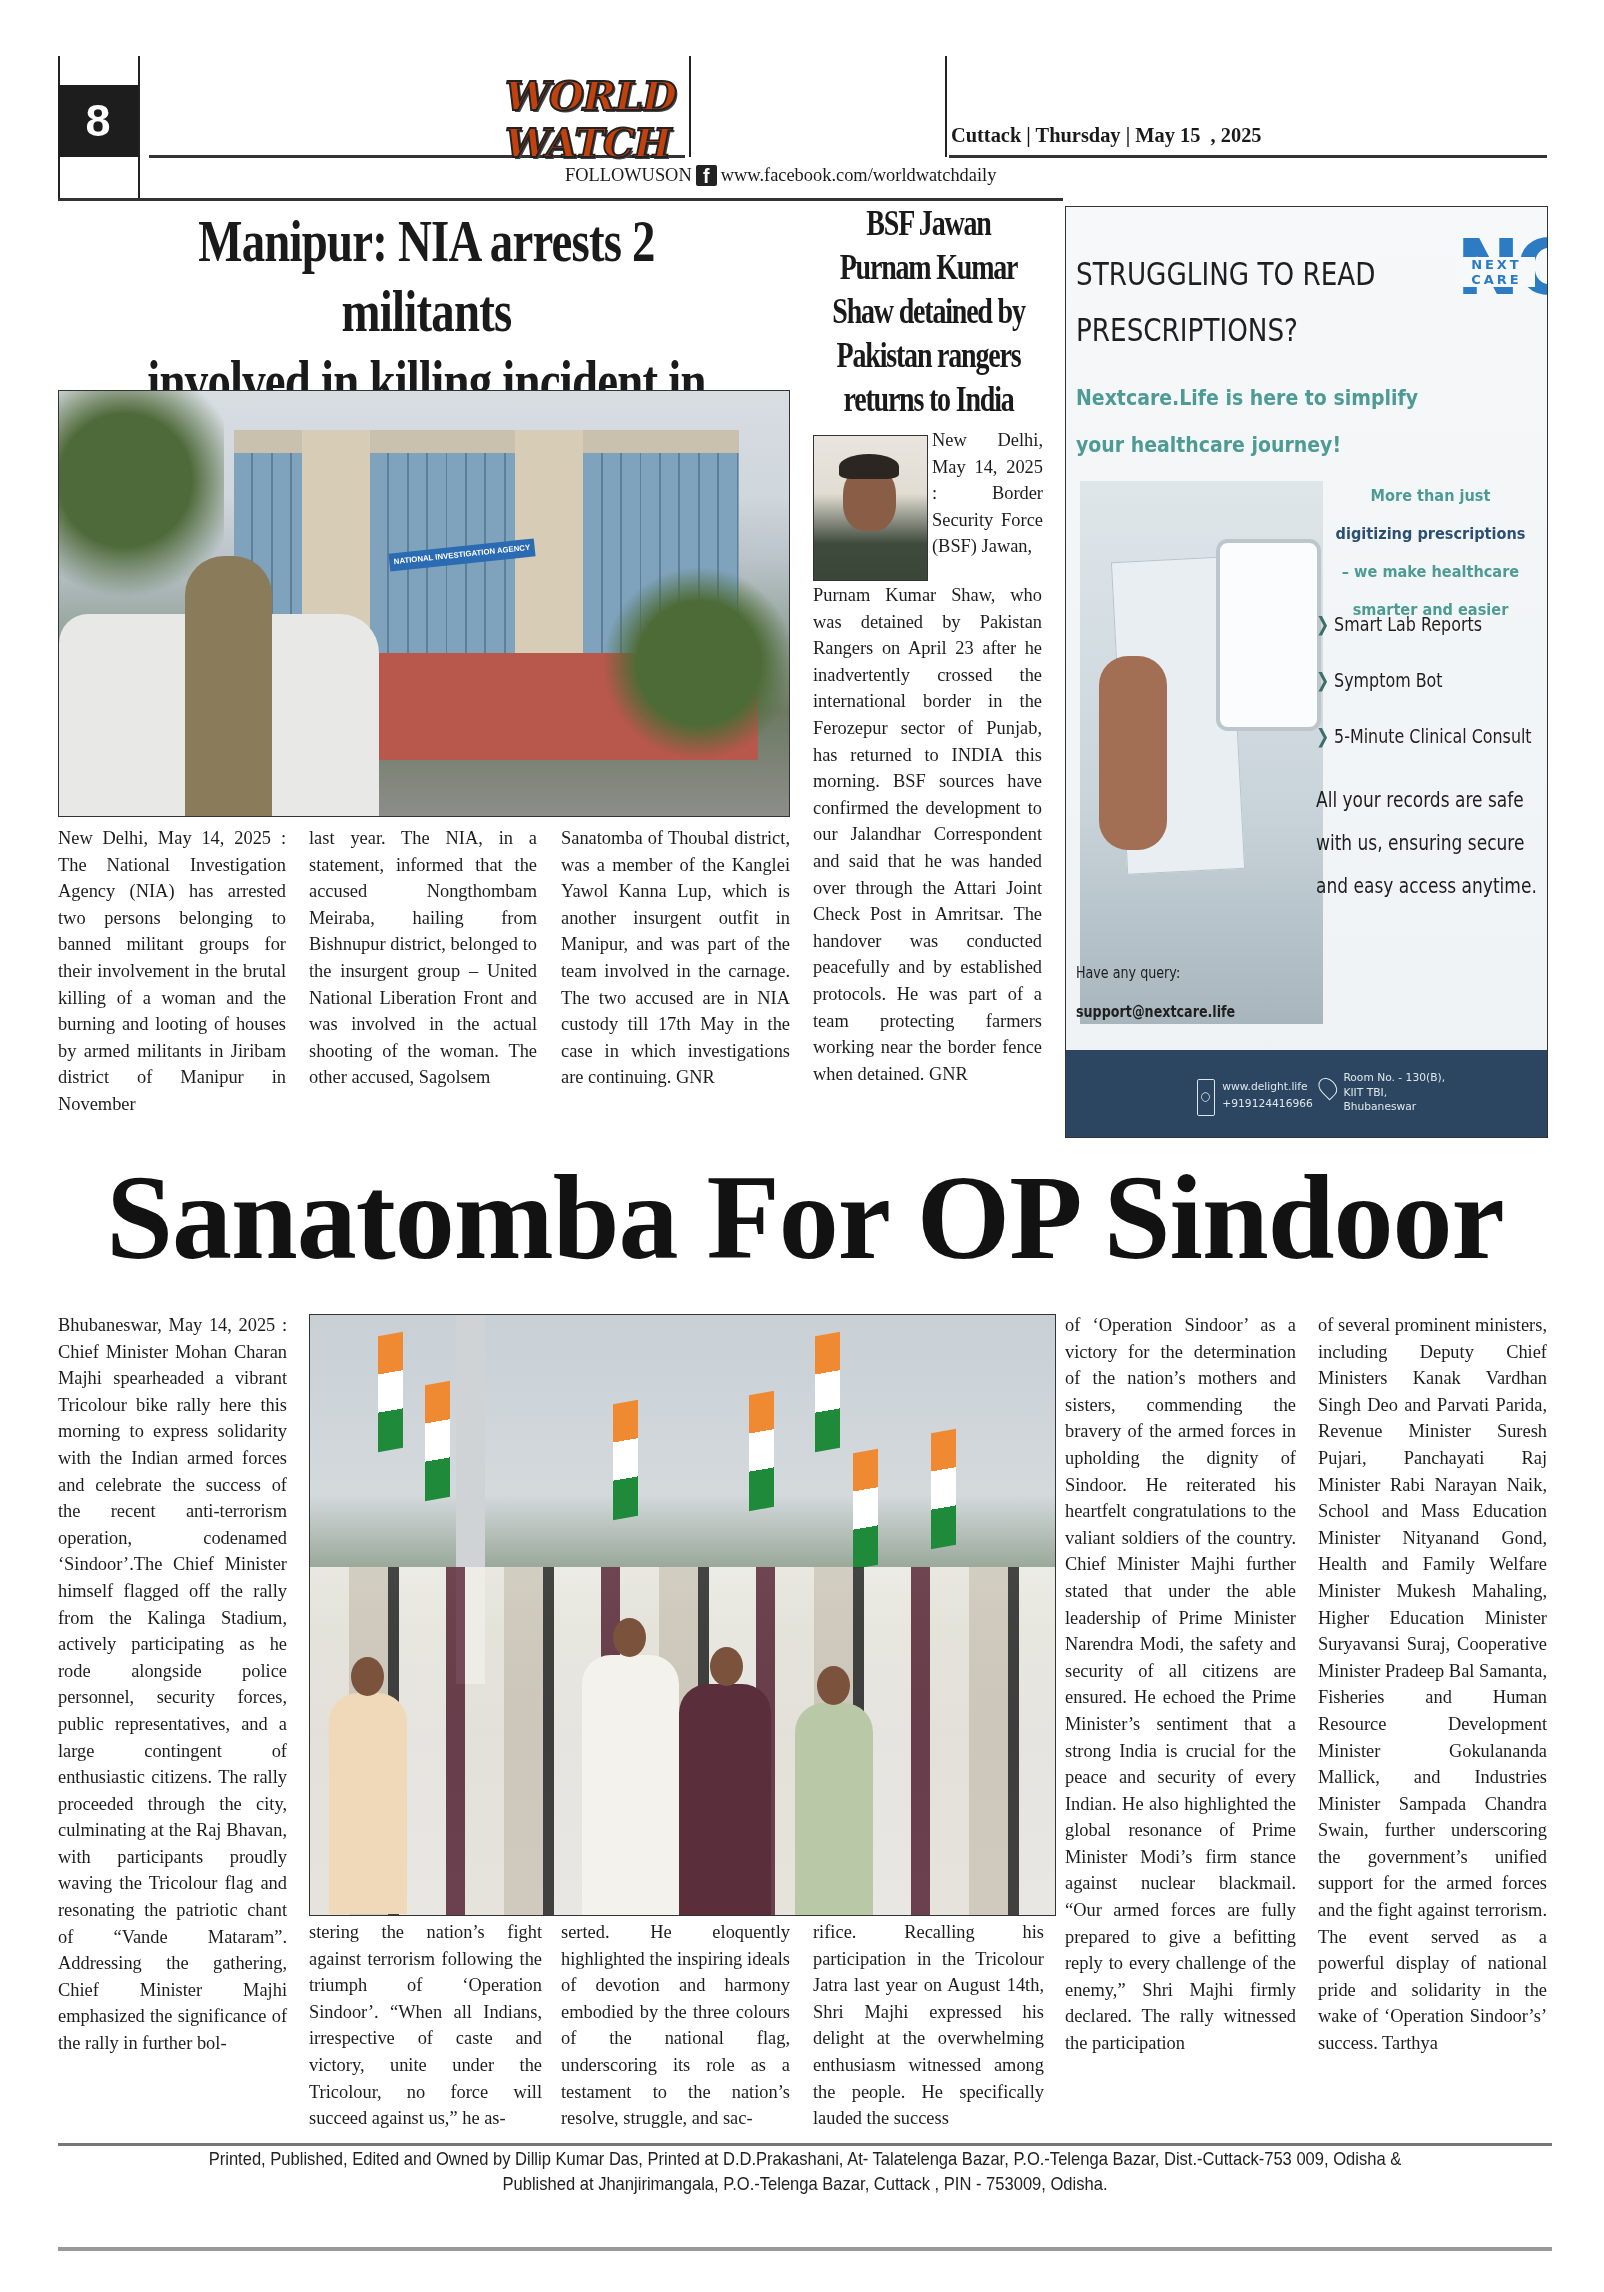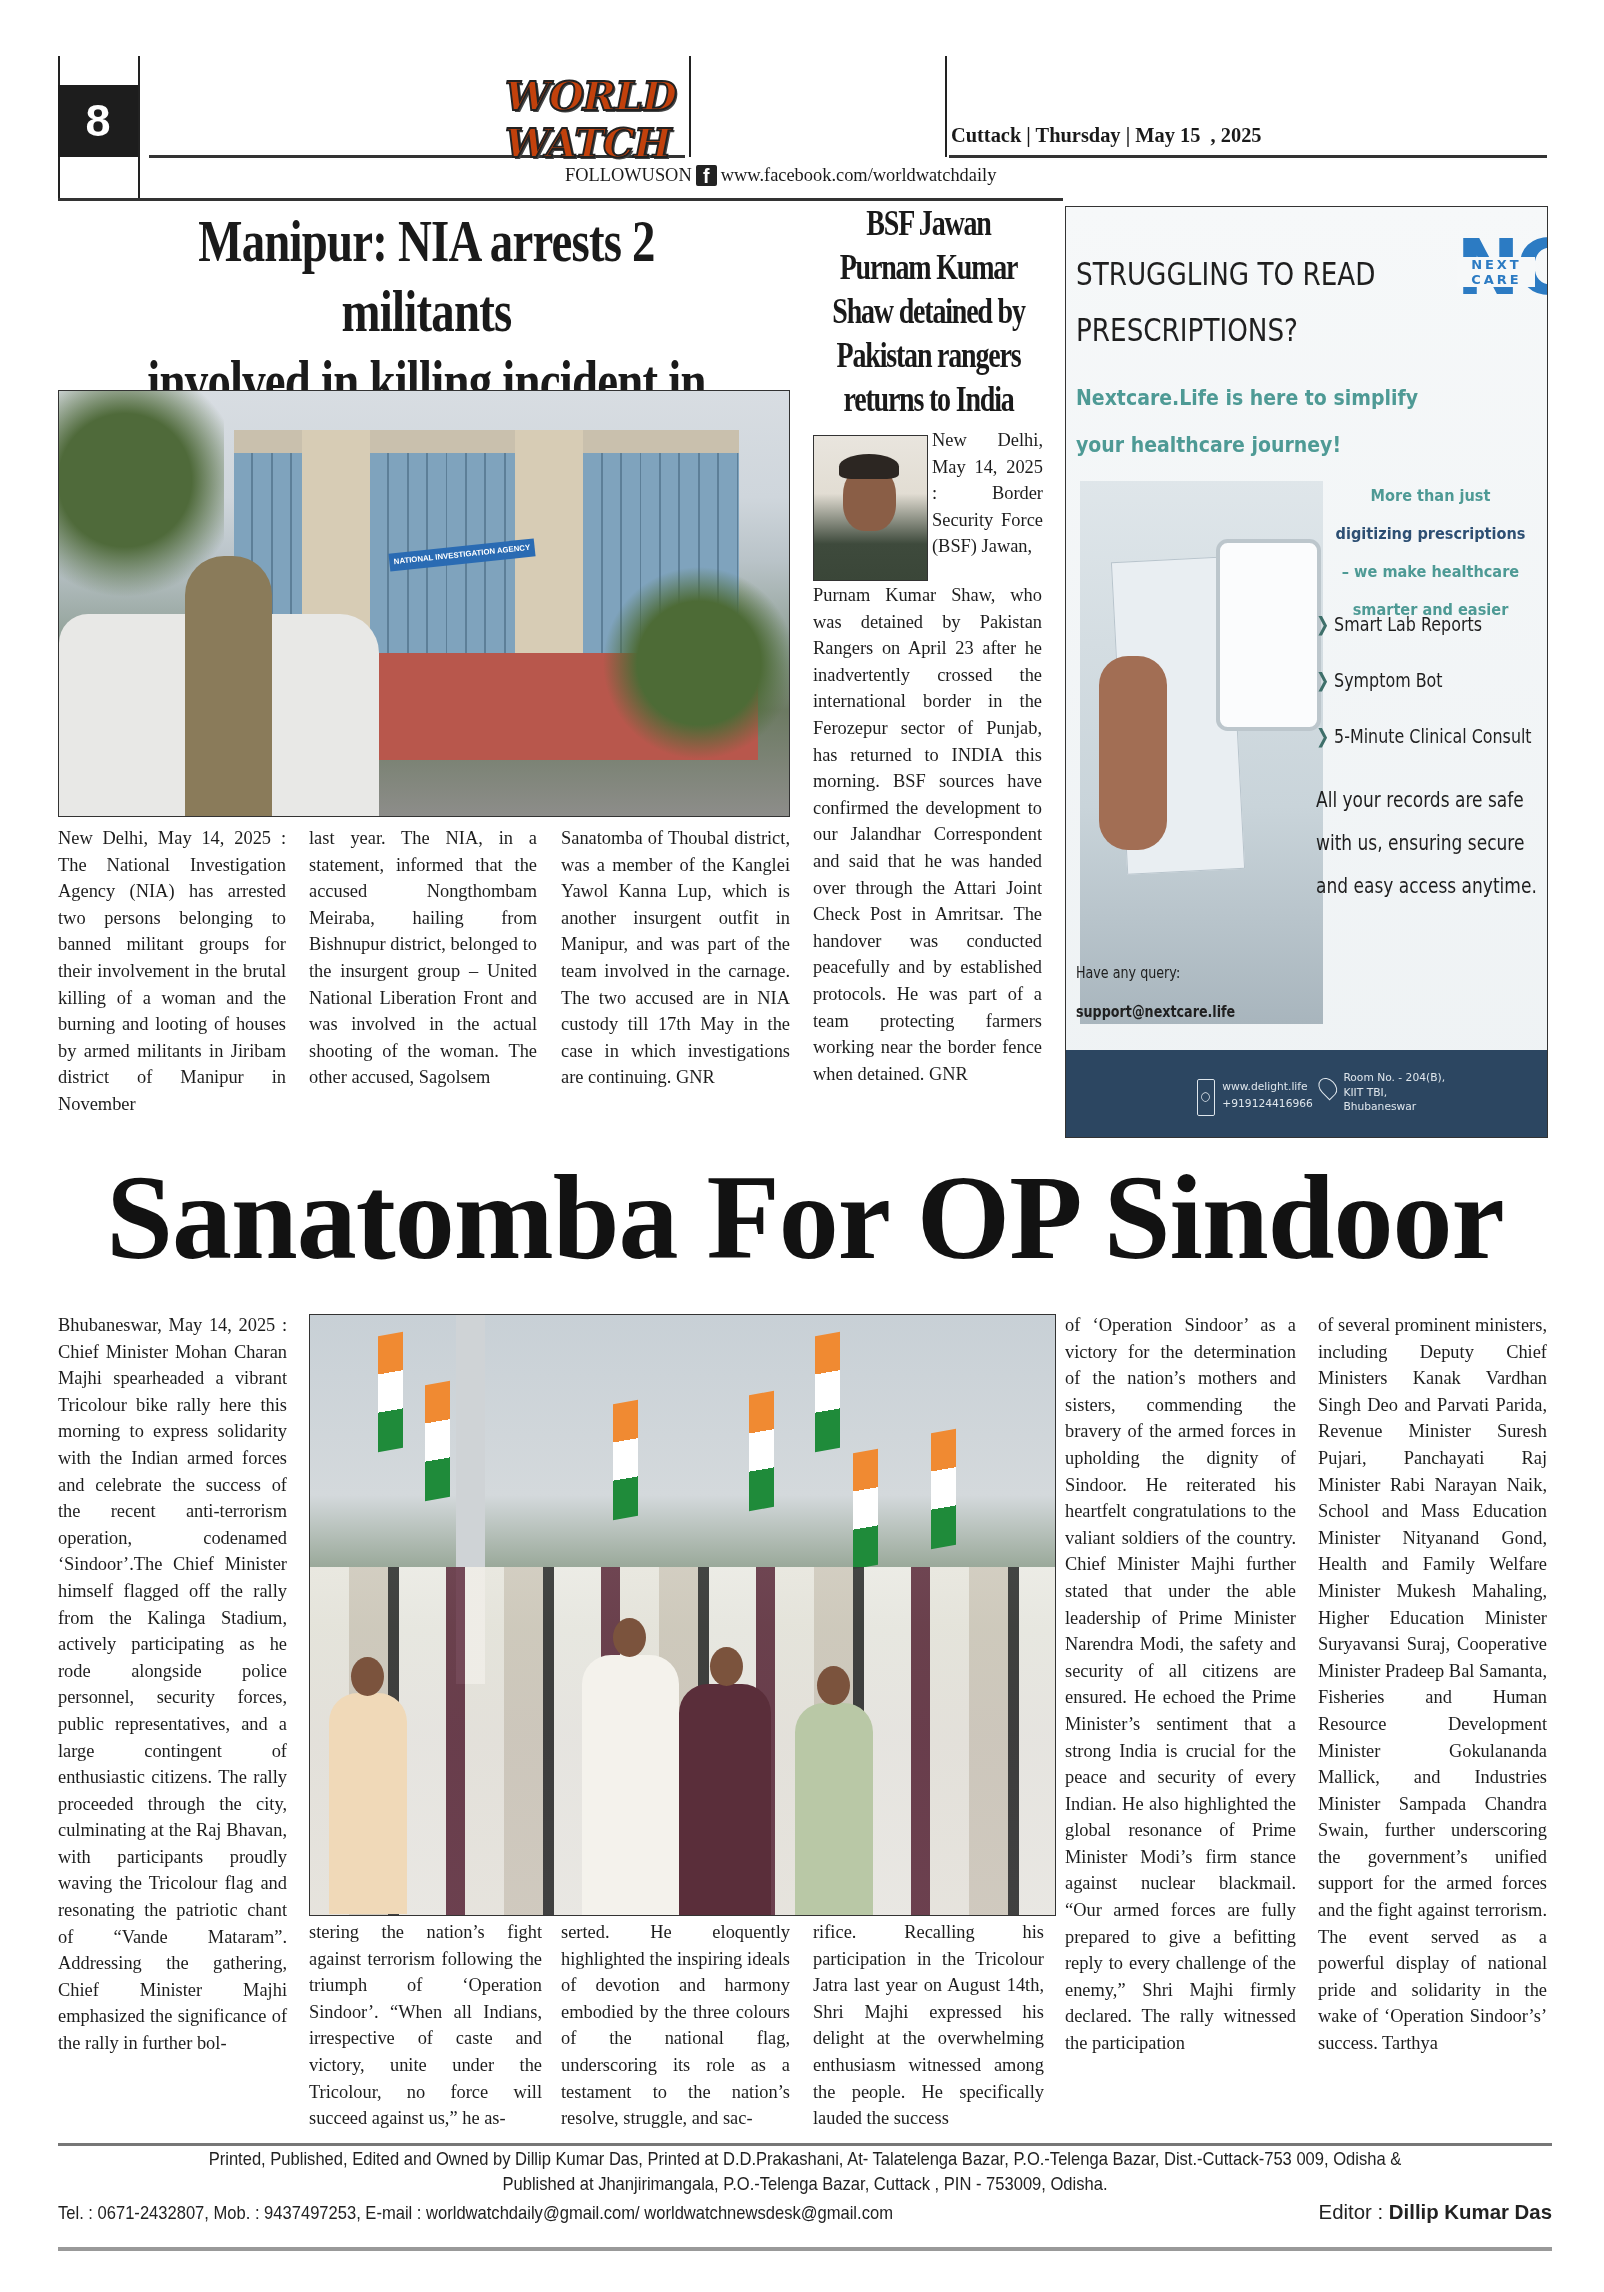--- a/index.html
+++ b/index.html
@@ -152,21 +152,21 @@
     <div class="web">
       <div class="ic-contact">○</div>
       <div>
         <div>www.delight.life</div>
         <div>+919124416966</div>
       </div>
     </div>
     <div class="loc">
       <div class="ic-pin"></div>
       <div>
-        <div>Room No. - 204(B),</div>
+        <div>Room No. - 130(B),</div>
         <div>KIIT TBI,</div>
         <div>Bhubaneswar</div>
       </div>
     </div>
   </div>
 </div>
 
 <div class="abs sindoor-head">Sanatomba For OP Sindoor</div>
 
 <div class="col" style="left:58px;top:1312px;width:229px;">Bhubaneswar, May 14, 2025 : Chief Minister Mohan Charan Majhi spearheaded a vibrant Tricolour bike rally here this morning to express solidarity with the Indian armed forces and celebrate the success of the recent anti-terrorism operation, codenamed ‘Sindoor’.The Chief Minister himself flagged off the rally from the Kalinga Stadium, actively participating as he rode alongside police personnel, security forces, public representatives, and a large contingent of enthusiastic citizens. The rally proceeded through the city, culminating at the Raj Bhavan, with participants proudly waving the Tricolour flag and resonating the patriotic chant of “Vande Mataram”. Addressing the gathering, Chief Minister Majhi emphasized the significance of the rally in further bol-</div>
@@ -194,19 +194,15 @@
 <div class="col" style="left:309px;top:1919px;width:233px;">stering the nation’s fight against terrorism following the triumph of ‘Operation Sindoor’. “When all Indians, irrespective of caste and victory, unite under the Tricolour, no force will succeed against us,” he as-</div>
 <div class="col" style="left:561px;top:1919px;width:229px;">serted. He eloquently highlighted the inspiring ideals of devotion and harmony embodied by the three colours of the national flag, underscoring its role as a testament to the nation’s resolve, struggle, and sac-</div>
 <div class="col" style="left:813px;top:1919px;width:231px;">rifice. Recalling his participation in the Tricolour Jatra last year on August 14th, Shri Majhi expressed his delight at the overwhelming enthusiasm witnessed among the people. He specifically lauded the success</div>
 <div class="col" style="left:1065px;top:1312px;width:231px;">of ‘Operation Sindoor’ as a victory for the determination of the nation’s mothers and sisters, commending the bravery of the armed forces in upholding the dignity of Sindoor. He reiterated his heartfelt congratulations to the valiant soldiers of the country. Chief Minister Majhi further stated that under the able leadership of Prime Minister Narendra Modi, the safety and security of all citizens are ensured. He echoed the Prime Minister’s sentiment that a strong India is crucial for the peace and security of every Indian. He also highlighted the global resonance of Prime Minister Modi’s firm stance against nuclear blackmail. “Our armed forces are fully prepared to give a befitting reply to every challenge of the enemy,” Shri Majhi firmly declared. The rally witnessed the participation</div>
 <div class="col" style="left:1318px;top:1312px;width:229px;">of several prominent ministers, including Deputy Chief Ministers Kanak Vardhan Singh Deo and Parvati Parida, Revenue Minister Suresh Pujari, Panchayati Raj Minister Rabi Narayan Naik, School and Mass Education Minister Nityanand Gond, Health and Family Welfare Minister Mukesh Mahaling, Higher Education Minister Suryavansi Suraj, Cooperative Minister Pradeep Bal Samanta, Fisheries and Human Resource Development Minister Gokulananda Mallick, and Industries Minister Sampada Chandra Swain, further underscoring the government’s unified support for the armed forces and the fight against terrorism. The event served as a powerful display of national pride and solidarity in the wake of ‘Operation Sindoor’s’ success. Tarthya</div>
 
 <div class="footer-line" style="top:2143px;"></div>
 <div class="abs footer">
   <div class="foot-center">Printed, Published, Edited and Owned by Dillip Kumar Das, Printed at D.D.Prakashani, At- Talatelenga Bazar, P.O.-Telenga Bazar, Dist.-Cuttack-753 009, Odisha &amp;</div>
   <div class="foot-center">Published at Jhanjirimangala, P.O.-Telenga Bazar, Cuttack , PIN - 753009, Odisha.</div>
-  <div class="foot-row">
-    <span class="contact">Tel. : 0671-2432807, Mob. : 9437497253, E-mail : worldwatchdaily@gmail.com/ worldwatchnewsdesk@gmail.com</span>
-    <span class="editor"><span>Editor : </span><b>Dillip Kumar Das</b></span>
-  </div>
 </div>
 <div class="footer-line" style="top:2247px;height:3.9px;background:#999;"></div>
 
 
 </body></html>

